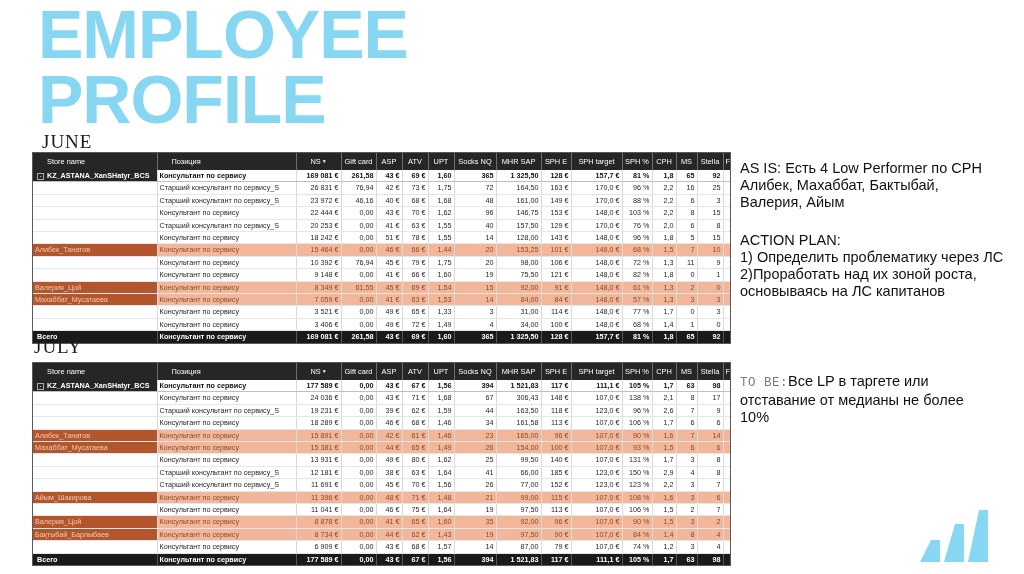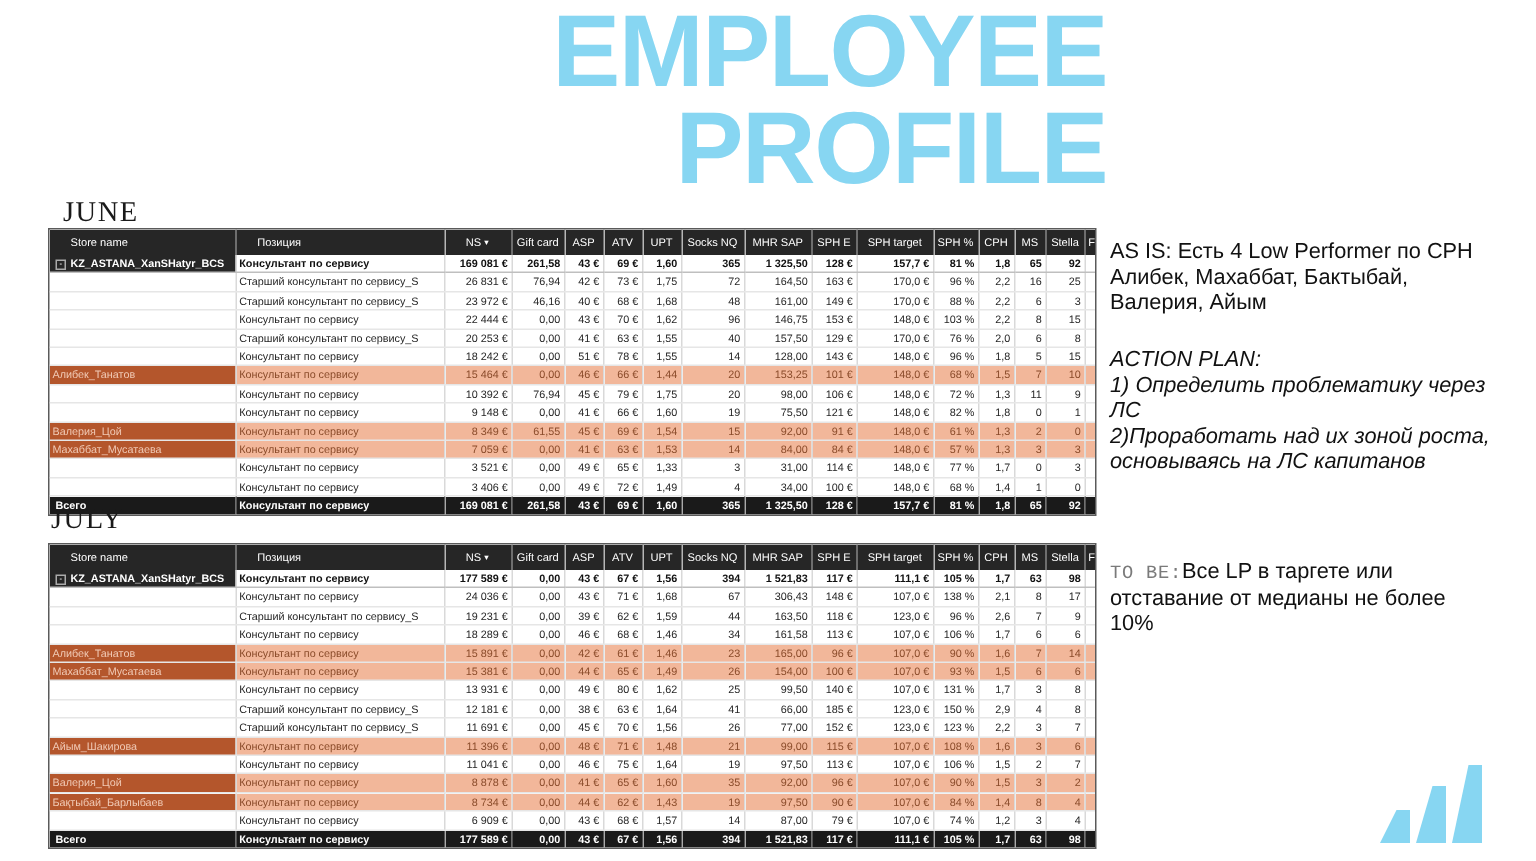--- a/index.html
+++ b/index.html
@@ -22,21 +22,20 @@
     top: 2px;
     width: 700px;
     font-family: "Liberation Sans", sans-serif;
     font-weight: bold;
     font-size: 68px;
     line-height: 0.95;
     letter-spacing: -1px;
     color: #87D6F2;
     white-space: pre-line;
     z-index: 1;
-    text-align: right;
   }
 
   
   .month-label {
     position: absolute;
     font-family: "Liberation Serif", serif;
     font-size: 19px;
     letter-spacing: 1px;
     color: #1a1a1a;
     z-index: 3;
@@ -148,21 +147,21 @@
   
   #sidebar {
     position: absolute;
     left: 740px;
     top: 160px;
     width: 282px;
     z-index: 4;
   }
   .side-block { color: #111111; font-size: 14.5px; line-height: 17px; }
   #as-is-block { position: absolute; top: 0; left: 0; width: 262px; }
-  #action-block { position: absolute; top: 72px; left: 0; width: 268px; font-style: italic; }
+  #action-block { position: absolute; top: 72px; left: 0; width: 268px; }
   #tobe-block { position: absolute; top: 213px; left: 0; width: 250px; }
   .tobe-tag {
     font-family: "Liberation Mono", monospace;
     font-size: 12.5px;
     color: #7a7a7a;
     letter-spacing: 0.5px;
   }
   .side-strong { white-space: pre-line; }
 
   

